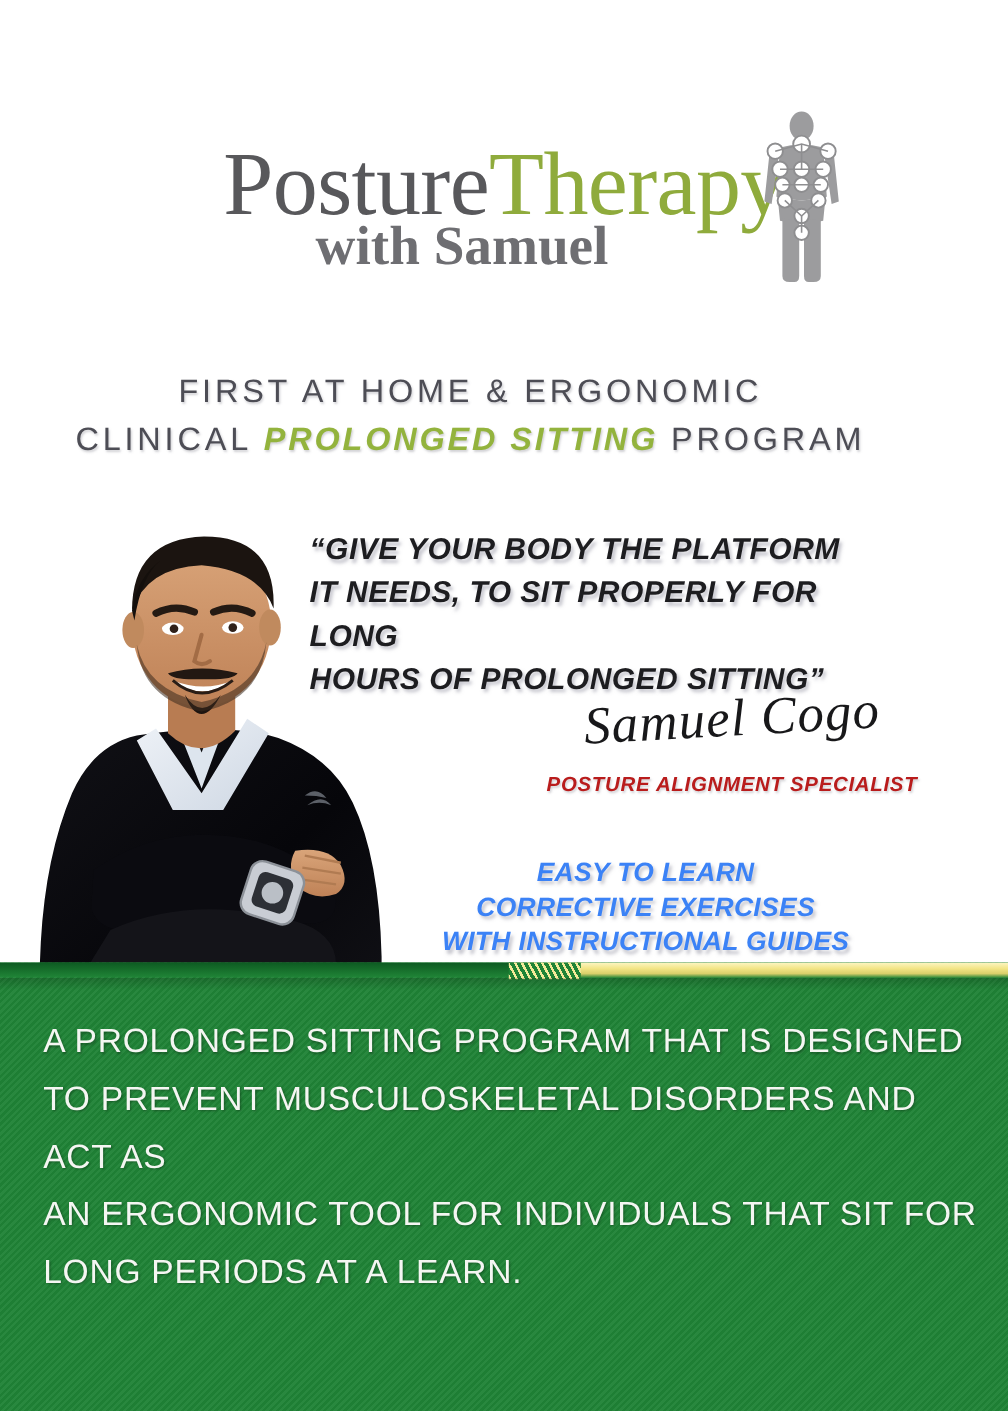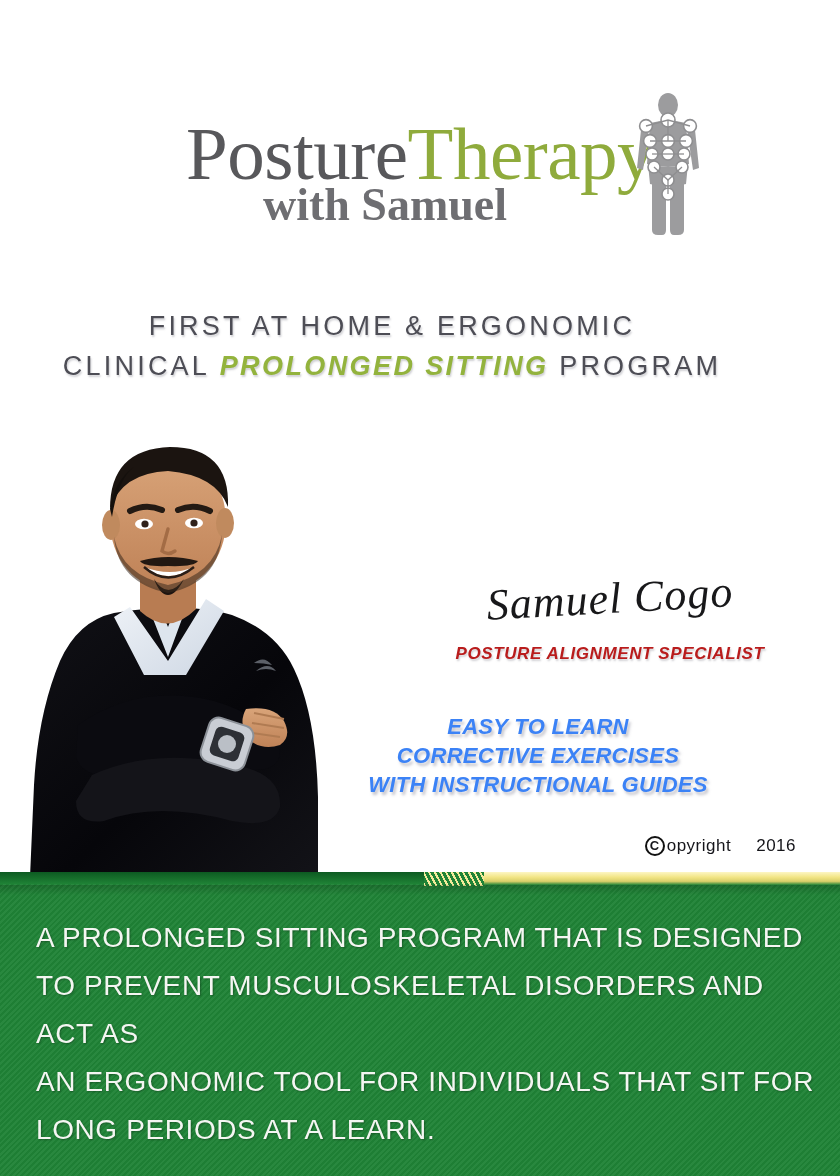--- a/index.html
+++ b/index.html
@@ -158,21 +158,21 @@
     font-weight:bold;
     line-height:16px;
     text-align:center;
     margin-right:1px;
   }
   #copyright-year { margin-left:24px; }
 
   
   #green-band {
     position:absolute;
-    left:0; bottom:0; width:840px; height:304px;
+    left:0; bottom:0; width:840px; height:374px;
     background:
       repeating-linear-gradient(
         -45deg,
         rgba(255,255,255,0.045) 0px,
         rgba(255,255,255,0.045) 2px,
         rgba(0,0,0,0.035) 2px,
         rgba(0,0,0,0.035) 4px
       ),
       #1F8336;
     overflow:hidden;
@@ -338,20 +338,25 @@
     <g>
       <rect x="186" y="296" width="46" height="46" rx="10" fill="#c9cdd4" stroke="#8c9198" stroke-width="2" transform="rotate(18 209 319)"></rect>
       <rect x="194" y="304" width="30" height="30" rx="6" fill="#2d3036" transform="rotate(18 209 319)"></rect>
       <circle cx="209" cy="319" r="9" fill="#babfc6"></circle>
     </g>
 
     <path d="M236 238 q10 -8 18 2 q-8 -2 -18 -2 Z" fill="#5c6068"></path>
     <path d="M238 246 q12 -10 20 0 q-10 -4 -20 0 Z" fill="#5c6068"></path>
   </svg>
 
+  <div id="quote">
+    <span>“GIVE YOUR BODY THE PLATFORM</span>
+    <span>IT NEEDS, TO SIT PROPERLY FOR LONG</span>
+    <span>HOURS OF PROLONGED SITTING”</span>
+  </div>
 
   <div id="signature-block">
     <span id="signature-name">Samuel Cogo</span>
     <span id="signature-title">POSTURE ALIGNMENT SPECIALIST</span>
   </div>
 
   <div id="features">
     <span>EASY TO LEARN</span>
     <span>CORRECTIVE EXERCISES</span>
     <span>WITH INSTRUCTIONAL GUIDES</span>

